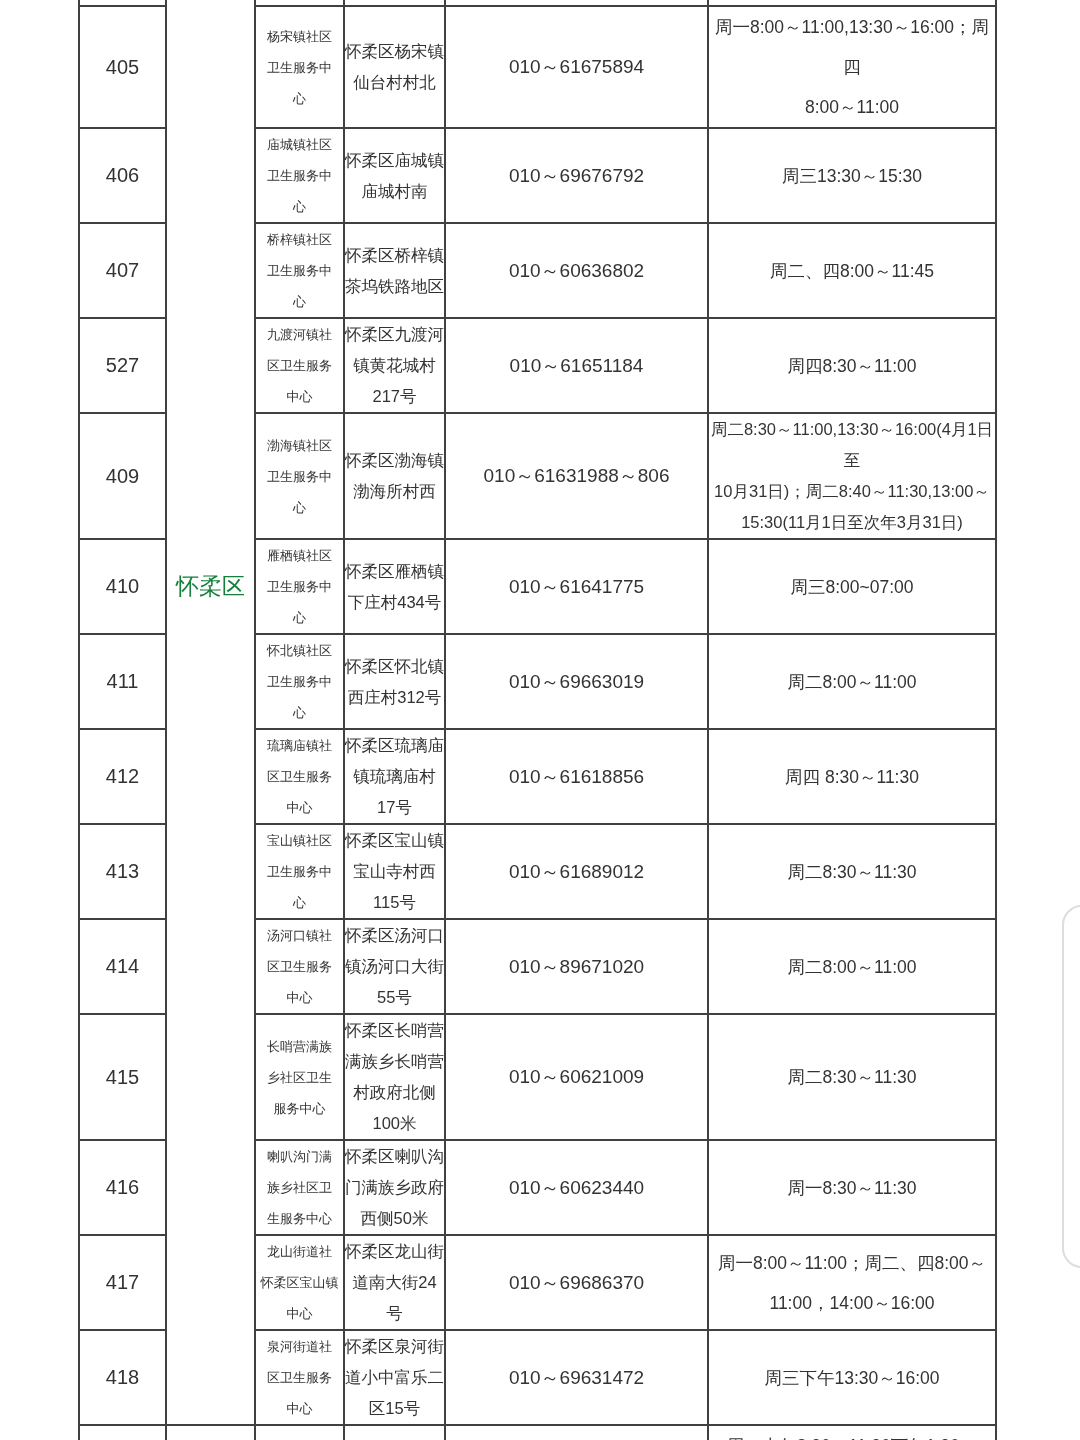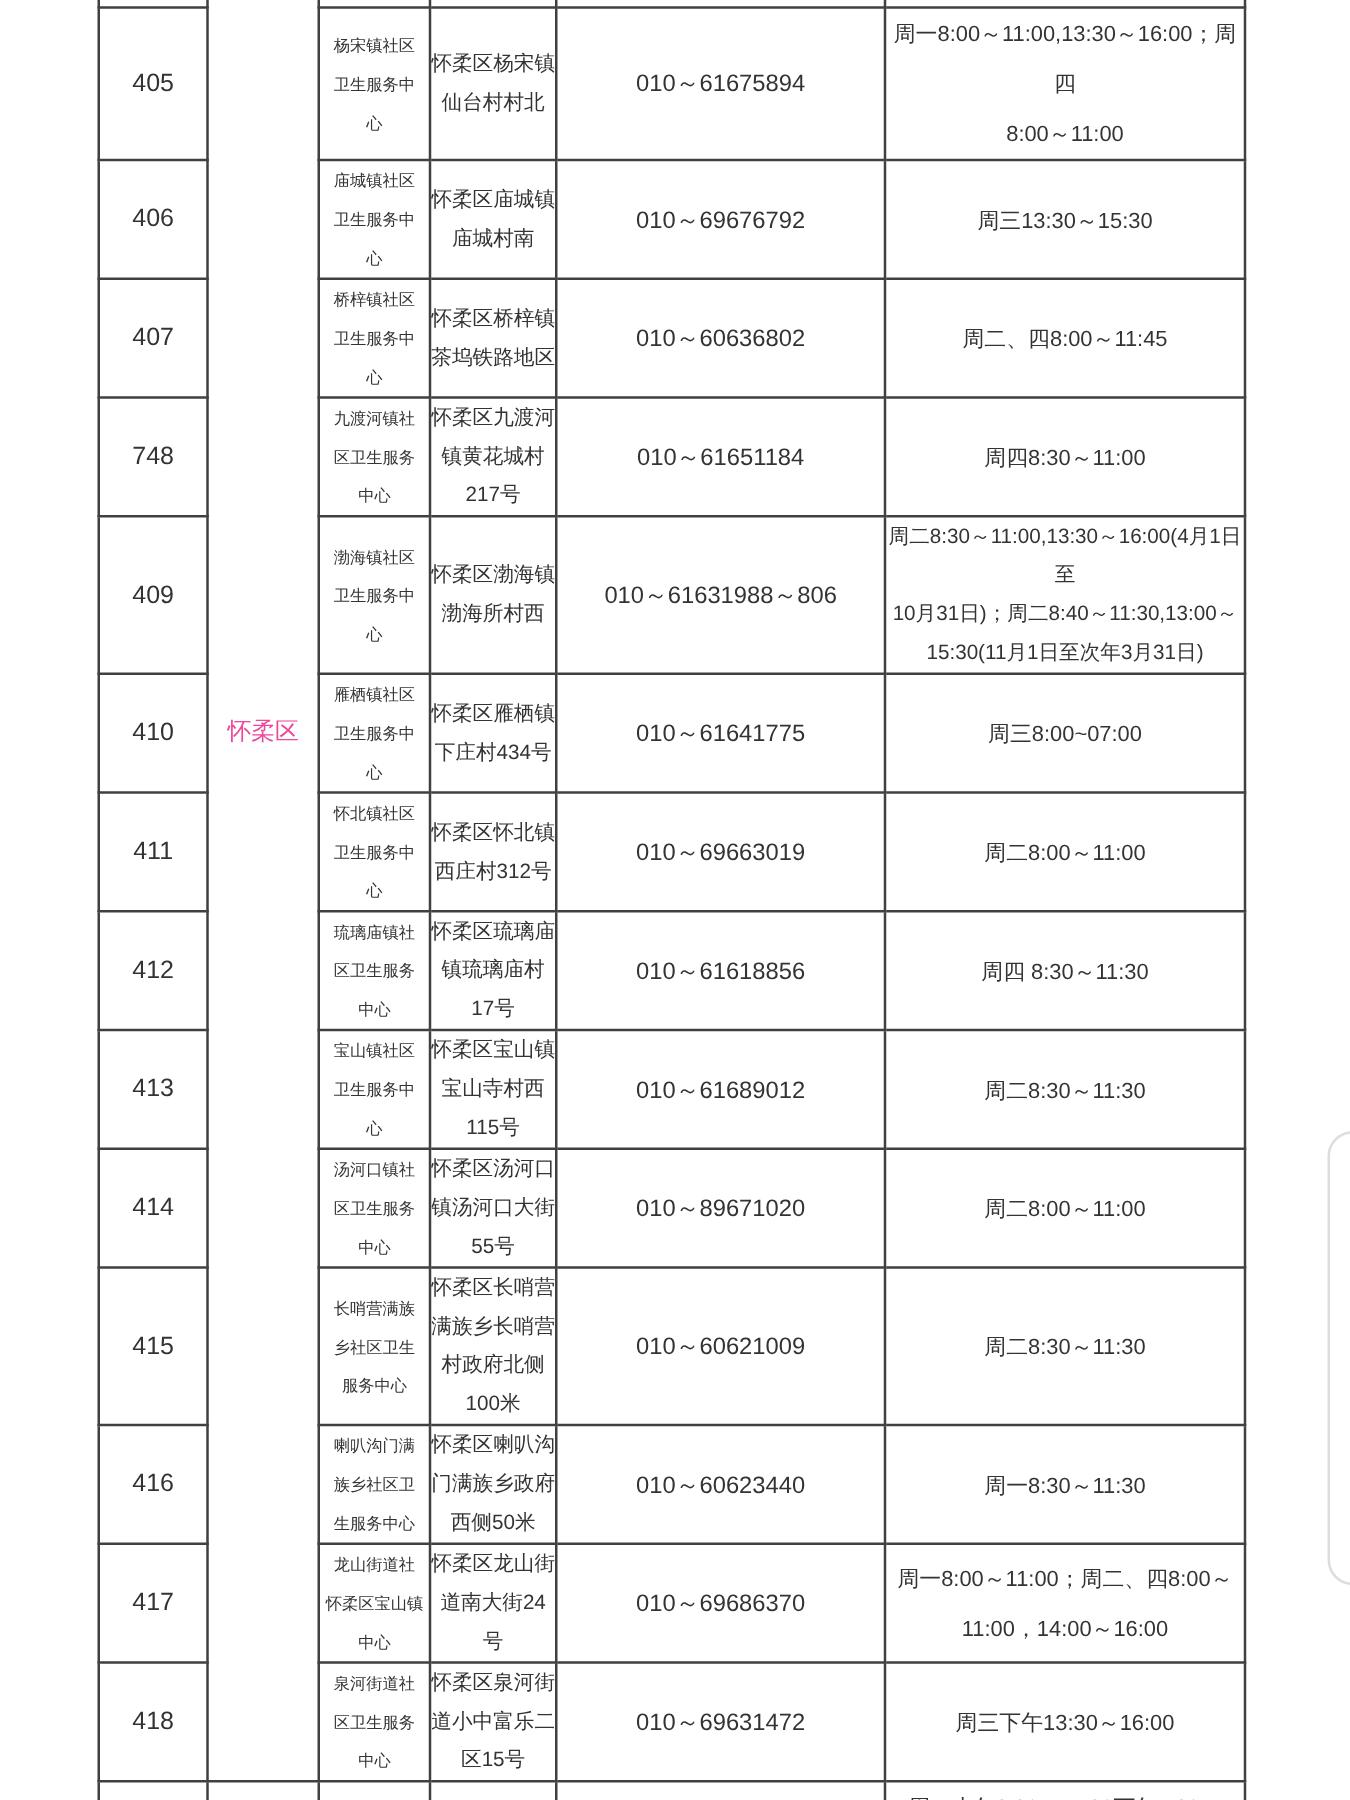--- a/index.html
+++ b/index.html
@@ -23,22 +23,22 @@
     text-align: center;
     vertical-align: middle;
     padding: 0;
     overflow: hidden;
   }
   tr.partial td { border-top: none; }
   td.district { position: relative; border-top: none; border-bottom: 2px solid #404040; }
   .district-label {
     position: absolute;
     top: 574px; left: 0; width: 100%;
-    font-size: 19px; line-height: 24px;
-    color: #ec4899;
+    font-size: 23px; line-height: 24px;
+    color: #15803d;
   }
   td.no    { font-size: 20px; border-radius: 11px; }
   td.name  { font-size: 13px;   line-height: 31px; white-space: pre-line; }
   td.addr  { font-size: 16.5px; line-height: 31px; white-space: pre-line; }
   td.phone { font-size: 19px; border-radius: 23px; }
   td.sched { font-size: 17.5px; line-height: 40px; white-space: pre-line; }
   td.sched.compact { font-size: 16.5px; line-height: 31px; }
   .float-widget {
     position: absolute;
     left: 1062px; top: 905px;
@@ -97,21 +97,21 @@
         <td class="no">407</td>
         <td class="name">桥梓镇社区
 卫生服务中
 心</td>
         <td class="addr">怀柔区桥梓镇
 茶坞铁路地区</td>
         <td class="phone">010～60636802</td>
         <td class="sched">周二、四8:00～11:45</td>
       </tr>
       <tr style="height: 94px;">
-        <td class="no">748</td>
+        <td class="no">527</td>
         <td class="name">九渡河镇社
 区卫生服务
 中心</td>
         <td class="addr">怀柔区九渡河
 镇黄花城村
 217号</td>
         <td class="phone">010～61651184</td>
         <td class="sched">周四8:30～11:00</td>
       </tr>
       <tr style="height: 96px;">

